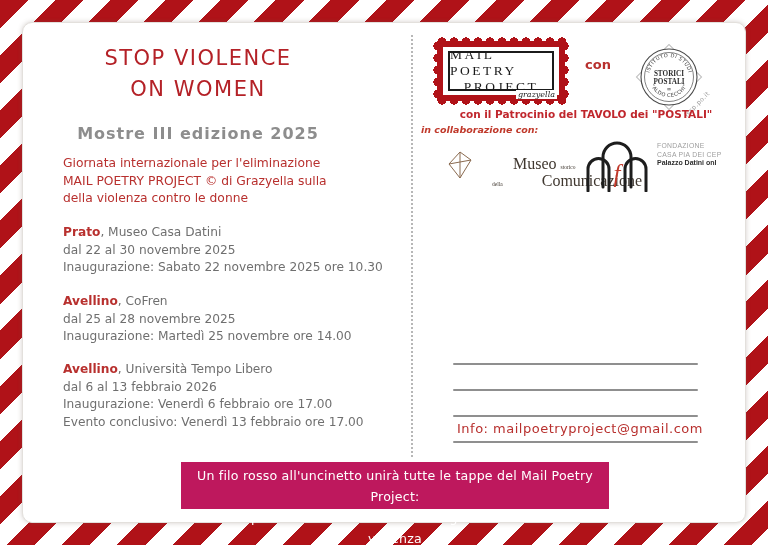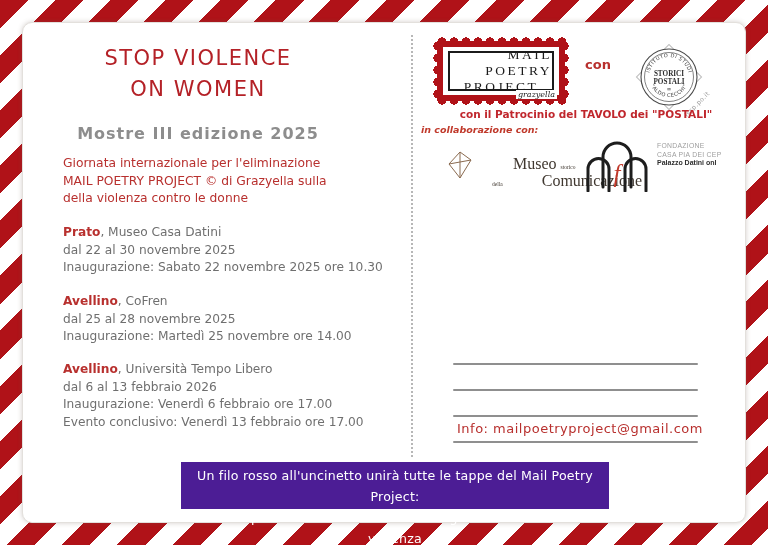--- a/index.html
+++ b/index.html
@@ -36,21 +36,21 @@
     position:absolute; top:3px; bottom:3px; width:9px;
     background-image:radial-gradient(circle 4.2px at 4.5px 6px, #b01218 98%, rgba(0,0,0,0));
     background-size:9px 12px; background-repeat:repeat-y;
   }
   .stamp .dots-l { left:0; } .stamp .dots-r { right:0; }
   .stamp .white { position:absolute; inset:10px; background:#fff; }
   .stamp .frame {
     position:absolute; left:15px; right:15px; top:14px; bottom:14px;
     border:2px solid #1b1b1b; display:flex; flex-direction:column;
     align-items:center; justify-content:center;
-    font-family:"Liberation Serif", serif; color:#1b1b1b;text-align:right;
+    font-family:"Liberation Serif", serif; color:#1b1b1b;
   }
   .stamp .frame .l1, .stamp .frame .l2 { font-size:13.5px; letter-spacing:2.5px; line-height:16px; }
   .stamp .sig { position:absolute; right:12px; bottom:6px; font-family:"DejaVu Serif", serif; font-style:italic; font-size:8px; color:#1b1b1b; background:#fff; padding:0 2px; }
   .con-label { position:absolute; left:557px; top:34px; width:36px; text-align:center; font-size:13px; font-weight:bold; color:#b8302e; }
   .seal { position:absolute; left:598px; top:6px; width:96px; height:96px; }
   
   .patronage { position:absolute; left:398px; top:85px; width:330px; text-align:center; font-size:10.5px; font-weight:bold; color:#c0272d; }
   .collab { position:absolute; left:398px; top:101px; width:330px; text-align:left; font-size:9.5px; font-style:italic; font-weight:bold; color:#c0392b; }
   
   .museo { position:absolute; left:424px; top:128px; display:flex; gap:5px; align-items:flex-start; }
@@ -62,21 +62,21 @@
   .fond-text { position:absolute; left:634px; top:119px; line-height:8.5px; font-family:"Liberation Sans", sans-serif; }
   .fond-text .g { font-size:6.8px; color:#9d9d9d; letter-spacing:.3px; }
   .fond-text .d { font-size:7px; color:#2f2f2f; font-weight:bold; }
   
   .addr-line { position:absolute; left:430px; width:245px; height:2px; background:#8f8f8f; border-radius:1px; }
   .al1{top:340px;} .al2{top:366px;} .al3{top:392px;} .al4{top:418px;}
   .info { position:absolute; left:434px; top:398px; font-size:13px; letter-spacing:.5px; color:#b8302e; font-weight:500; }
   
   .banner {
     position:absolute; left:158px; top:439px; width:428px; height:47px;
-    background:#4c1d95; color:#fff; text-align:center;
+    background:#be185d; color:#fff; text-align:center;
     font-size:12.6px; line-height:21px; padding-top:3px; letter-spacing:.2px;
   }
 </style>
 </head>
 <body>
 
 <div class="page">
   <div class="card">
 
     <div class="title-block">

